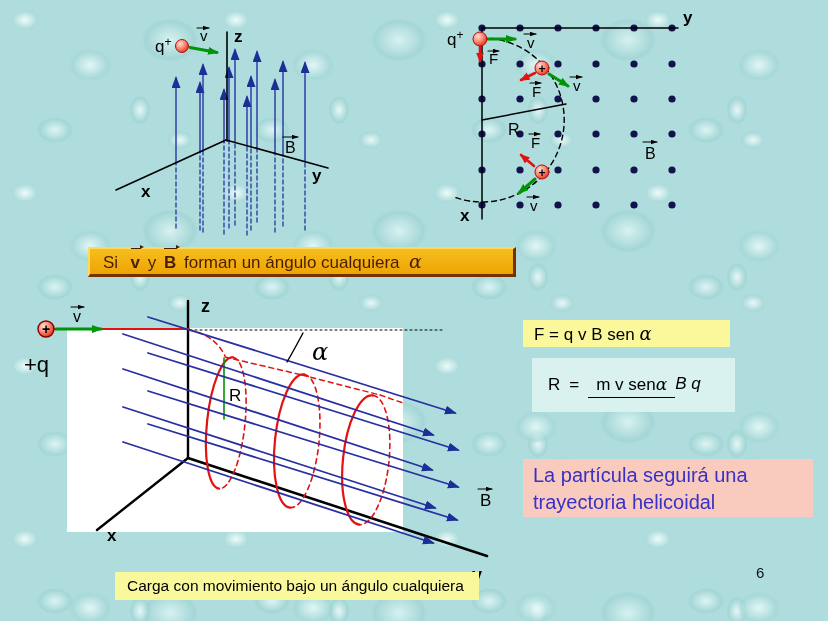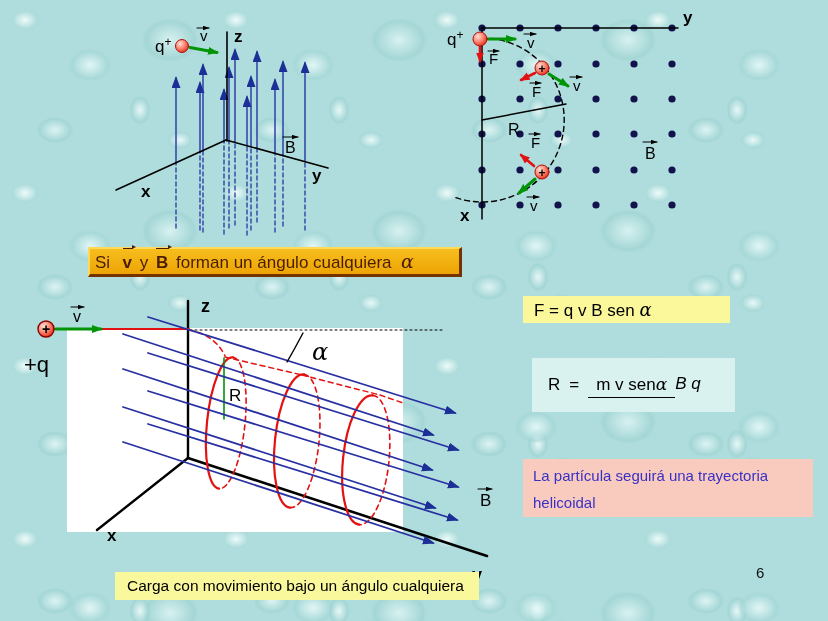--- a/index.html
+++ b/index.html
@@ -16,45 +16,45 @@
       radial-gradient(ellipse 20px 14px at 180px 140px, rgba(242,253,252,.85), rgba(160,214,213,.4) 55%, rgba(160,214,213,0) 68%);
     background-size:211px 173px,223px 181px,199px 167px,217px 157px,229px 191px,191px 163px;
   }
   svg.overlay{position:absolute;left:0;top:0;z-index:1;}
   svg text{font-family:"Liberation Sans","DejaVu Sans",sans-serif;fill:#000;}
   .axis-label{font-weight:bold;font-size:17px;}
   .vec-letter{font-size:15px;}
   .greek{font-family:"DejaVu Serif",serif;font-style:italic;}
   .txtbox{position:absolute;z-index:2;box-sizing:border-box;}
   .banner{
-    left:88px;top:247px;width:374px;height:30px;
+    left:88px;top:247px;width:428px;height:30px;
     background:linear-gradient(#F6BE1E,#EDA404);
     border-top:2px solid #FFD95A;border-left:2px solid #FFD95A;
     border-bottom:3px solid #753200;border-right:3px solid #753200;
-    color:#4A1D00;font-size:17px;line-height:24px;padding-left:5px;white-space:nowrap;
+    color:#4A1D00;font-size:17px;line-height:24px;padding-left:13px;white-space:nowrap;
   }
   .banner b{font-weight:bold;}
   .vec{position:relative;display:inline-block;padding:0 1px;margin:0 2px;}
   .vec::after{content:"";position:absolute;top:-3px;left:1px;right:0;height:0;border-top:1.6px solid currentColor;}
   .vec::before{content:"";position:absolute;top:-5.8px;right:-3px;width:0;height:0;
     border-left:4.5px solid currentColor;border-top:2.6px solid transparent;border-bottom:2.6px solid transparent;}
   .formula-force{
-    left:523px;top:296px;width:207px;height:27px;background:#FBF89B;
+    left:523px;top:320px;width:207px;height:27px;background:#FBF89B;
     color:#000;font-size:17px;line-height:27px;padding-left:11px;white-space:nowrap;
   }
   .formula-radius{
     left:532px;top:358px;width:203px;height:54px;background:#D9F2F0;
     color:#000;font-size:17px;display:flex;align-items:center;padding-left:16px;gap:9px;
   }
   .frac{display:inline-flex;flex-direction:row;text-align:center;}
   .frac .num{padding:0 8px 1px 8px;border-bottom:1.6px solid #000;line-height:22px;}
   .frac .den{line-height:22px;font-style:italic;}
   .note-helical{
     left:523px;top:459px;width:290px;height:58px;background:#F9CABE;
-    color:#3931C6;font-size:15px;line-height:27px;padding:3px 10px 0 10px;
+    color:#3931C6;font-size:20px;line-height:27px;padding:3px 10px 0 10px;
   }
   .caption{
     left:115px;top:572px;width:364px;height:28px;background:#FAF89D;
     color:#000;font-size:15.5px;line-height:28px;padding-left:12px;white-space:nowrap;
   }
   .page-number{left:756px;top:564px;font-size:15px;color:#111;}
 </style>
 </head>
 <body>
 

